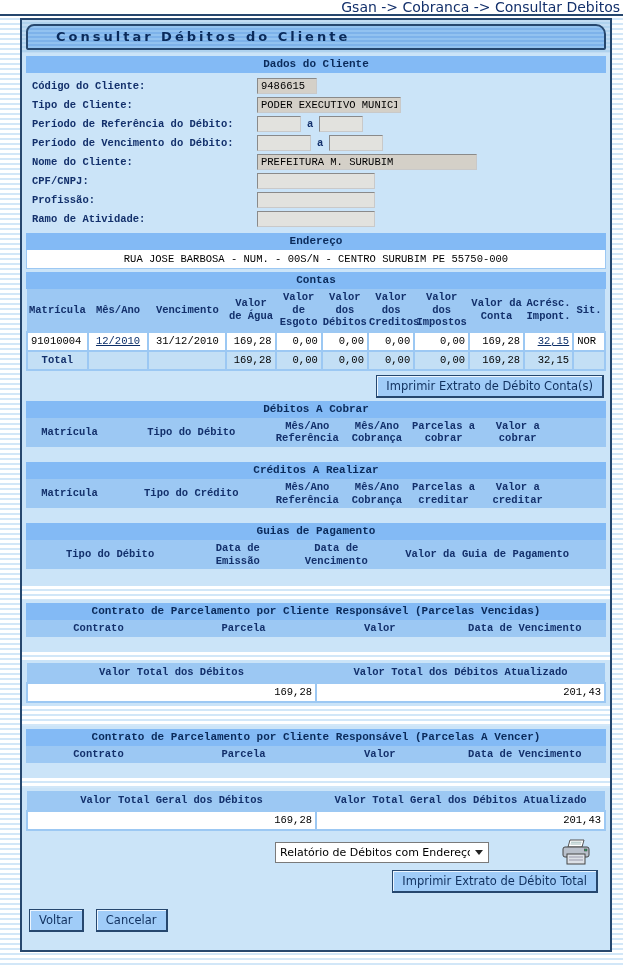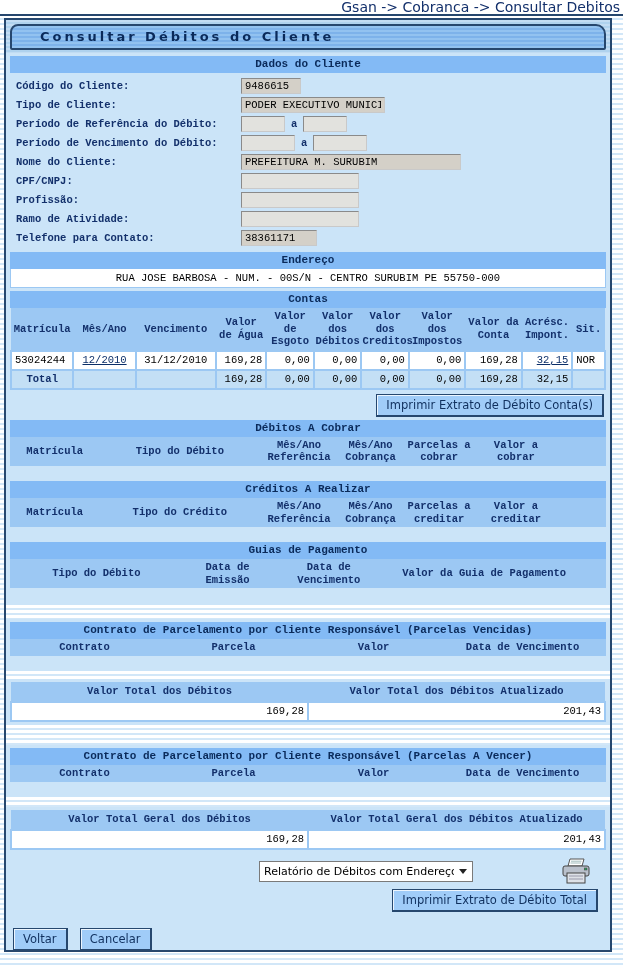--- a/index.html
+++ b/index.html
@@ -5,21 +5,21 @@
   html,body{margin:0;padding:0;overflow:hidden;}
   body{
     width:623px;height:968px;
     background:repeating-linear-gradient(180deg,#ffffff 0px,#ffffff 3px,#d2e7f8 3px,#d2e7f8 5px);
     font-family:"DejaVu Sans","Liberation Sans",sans-serif;
     font-size:10.5px;color:#000;
   }
   .breadcrumb-bar{height:14px;background:#ffffff;border-bottom:2px solid #26476e;text-align:right;}
   .breadcrumb-bar span{font-size:14px;color:#13306b;padding-right:3px;line-height:14px;}
   .container{
-    margin:2px 11px 0 4px;background:#cbe4f8;border:2px solid #26476e;
+    margin:2px 11px 0 20px;background:#cbe4f8;border:2px solid #26476e;
     height:934px;box-sizing:border-box;overflow:hidden;
   }
   .title-strip{background:repeating-linear-gradient(180deg,#c2dcf3 0 2px,#afd2ee 2px 4px);padding:4px 4px 3px 4px;}
   .title-bar{
     background:repeating-linear-gradient(180deg,#92c2f0 0 2px,#7db2ea 2px 4px);
     border:2px solid #26476e;border-radius:8px 10px 2px 2px;
     height:22px;line-height:22px;padding-left:28px;
     font-size:13px;font-weight:bold;letter-spacing:3px;color:#0a2a5a;
   }
   .section{margin:3px 4px;font-family:Liberation Mono, monospace;}
@@ -127,26 +127,20 @@
         <div class="fval">
             <input class="tbox empty" style="width: 118px;" value="">
           </div>
       </div>
       <div class="frow">
         <div class="flabel">Ramo de Atividade:</div>
         <div class="fval">
             <input class="tbox empty" style="width: 118px;" value="">
           </div>
       </div>
-      <div class="frow">
-        <div class="flabel">Telefone para Contato:</div>
-        <div class="fval">
-            <input class="tbox filled" style="width: 76px;" readonly="" value="38361171">
-          </div>
-      </div>
     </div>
   </div>
 
   <div class="section">
     <div class="band">Endereço</div>
     <div class="white-row">RUA JOSE BARBOSA - NUM. - 00S/N - CENTRO SURUBIM PE 55750-000</div>
   </div>
 
   <div class="section">
     <div class="band">Contas</div>
@@ -174,21 +168,21 @@
           <th>Valor dos Débitos</th>
           <th>Valor dos Creditos</th>
           <th>Valor dos Impostos</th>
           <th>Valor da Conta</th>
           <th>Acrésc. Impont.</th>
           <th>Sit.</th>
         </tr>
       </thead>
       <tbody>
         <tr>
-          <td class="lft">53024244</td>
+          <td class="lft">91010004</td>
           <td class="ctr"><span class="link">12/2010</span></td>
           <td class="ctr">31/12/2010</td>
           <td class="num">169,28</td>
           <td class="num">0,00</td>
           <td class="num">0,00</td>
           <td class="num">0,00</td>
           <td class="num">0,00</td>
           <td class="num">169,28</td>
           <td class="num"><span class="link">32,15</span></td>
           <td class="lft">NOR</td>

